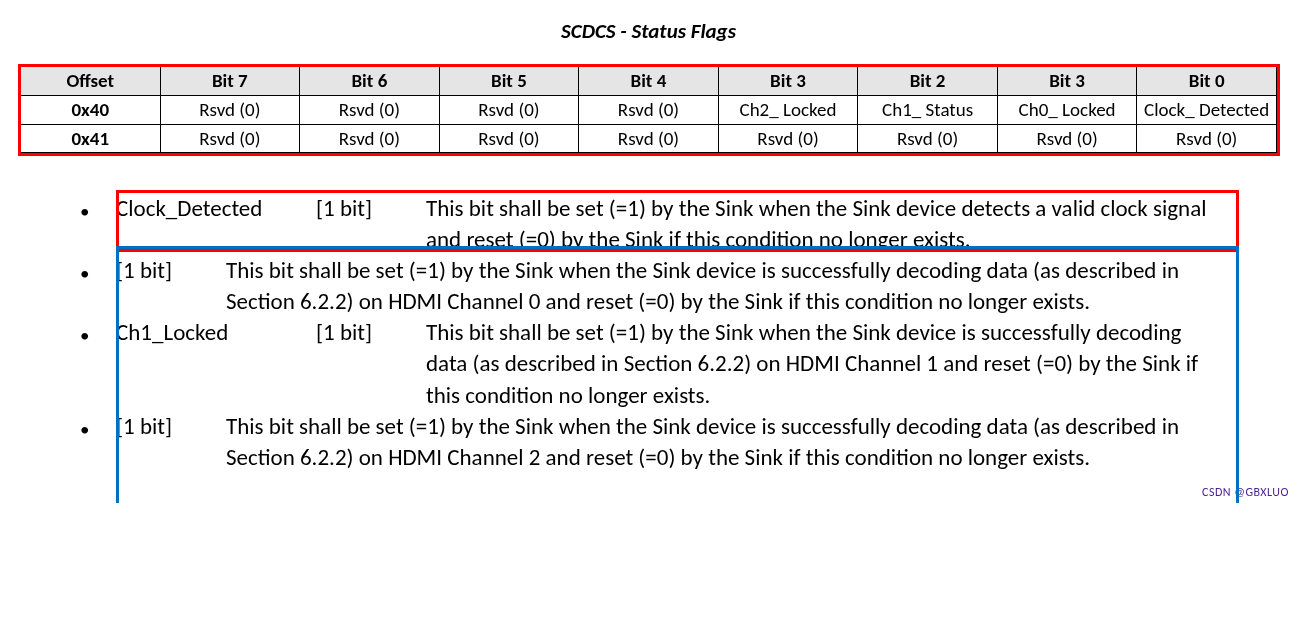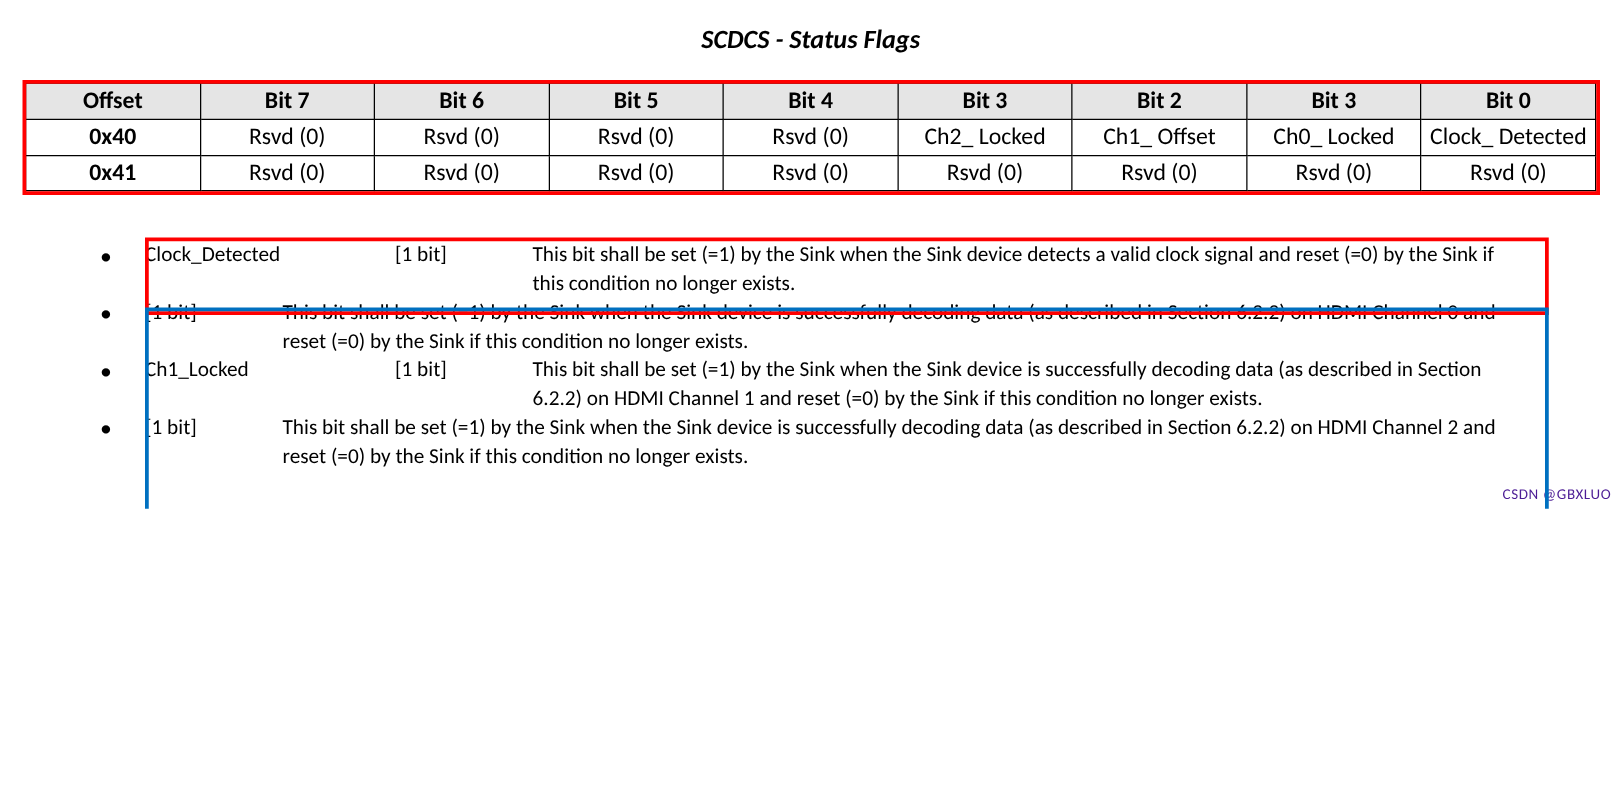--- a/index.html
+++ b/index.html
@@ -87,21 +87,21 @@
   .fld-size {
     width: 110px;
     flex: 0 0 110px;
   }
   .fld-desc {
     flex: 1 1 auto;
     padding-right: 14px;
   }
   .list-row > div {
     line-height: 1.35;
-    font-size: 17px;
+    font-size: 23px;
     padding-bottom: 0;
   }
   .watermark {
     position: absolute;
     right: 8px;
     bottom: 4px;
     font-size: 12px;
     color: #4c1d95;
     letter-spacing: 0.5px;
   }
@@ -130,21 +130,21 @@
       <tbody>
         <tr>
           <td class="offset">0x40</td>
           <td>Rsvd (0)</td>
           <td>Rsvd (0)</td>
           <td>Rsvd (0)</td>
           <td>Rsvd (0)</td>
           <td>Ch2_
 Locked</td>
           <td>Ch1_
-Offset</td>
+Status</td>
           <td>Ch0_
 Locked</td>
           <td>Clock_
 Detected</td>
         </tr>
         <tr>
           <td class="offset">0x41</td>
           <td>Rsvd (0)</td>
           <td>Rsvd (0)</td>
           <td>Rsvd (0)</td>

